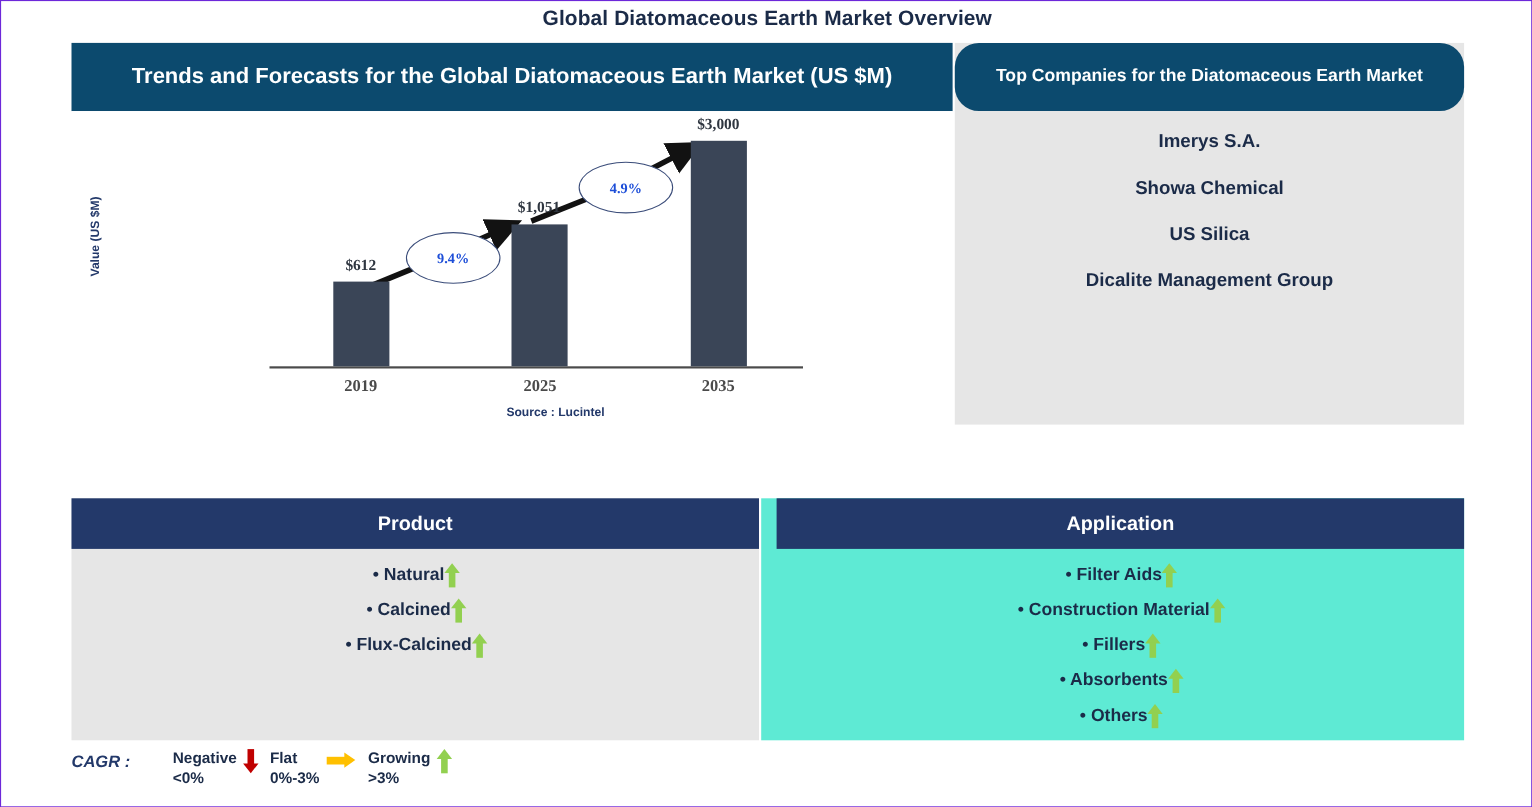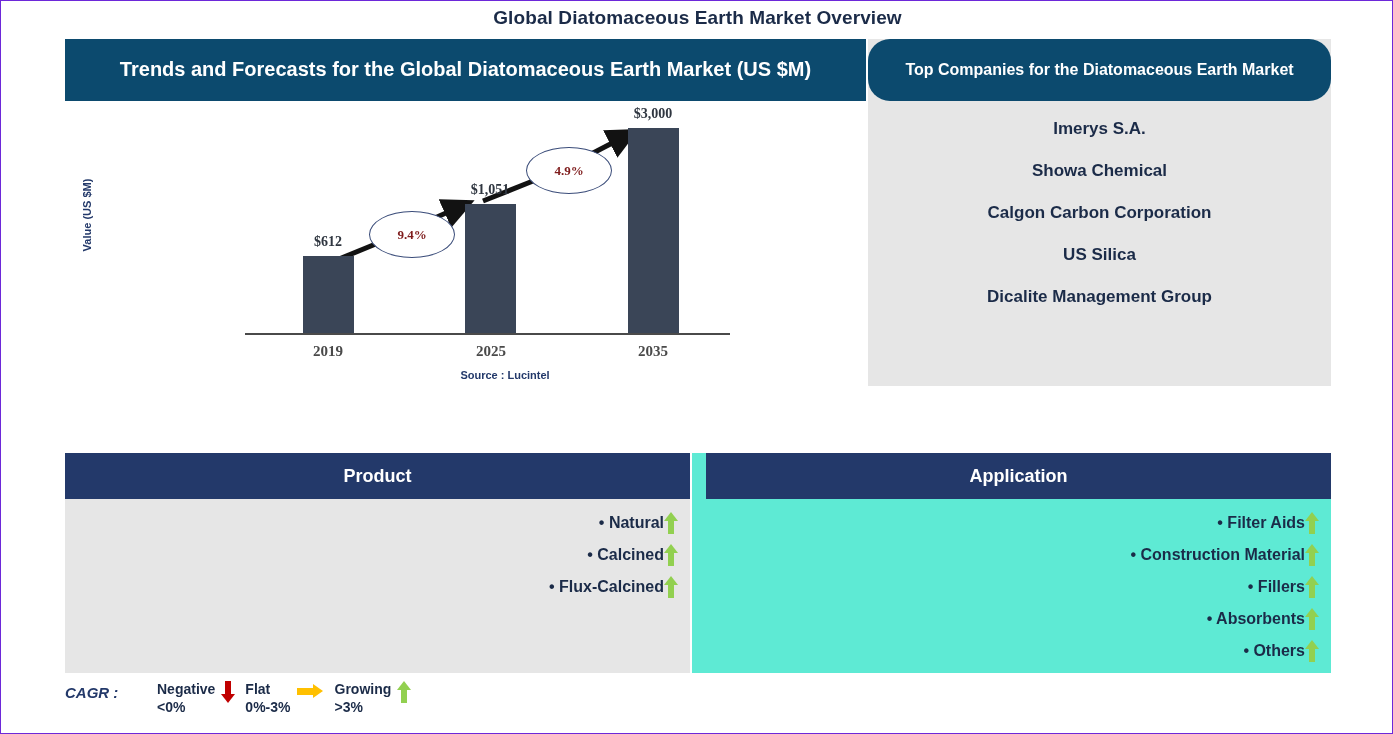--- a/index.html
+++ b/index.html
@@ -157,21 +157,21 @@
   .cagr-bubble {
     position: absolute;
     border: 1.4px solid #3b4d7a;
     border-radius: 50%;
     background: #ffffff;
     display: flex;
     align-items: center;
     justify-content: center;
     font-size: 13px;
     font-weight: bold;
-    color: #7f1d1d;
+    color: #1d4ed8;
     font-family: "Liberation Serif", serif;
   }
   .chart-svg {
     position: absolute;
     left: 0;
     top: 0;
     width: 801px;
     height: 285px;
     pointer-events: none;
   }
@@ -225,21 +225,21 @@
     display: flex;
     align-items: center;
     justify-content: center;
   }
   .col-body {
     padding: 8px 0 0 0;
   }
   .bullet-row {
     display: flex;
     align-items: center;
-    justify-content: flex-end;
+    justify-content: center;
     padding: 0 12px 0 14px;
     height: 32px;
   }
   .bullet-label {
     font-size: 16px;
     font-weight: bold;
     color: #1b2b48;
     white-space: nowrap;
   }
 
@@ -388,21 +388,20 @@
 
       <div class="source-note">Source : Lucintel</div>
     </div>
   </div>
 
   <div id="companies-panel">
     <div id="companies-header" class="panel-header">Top Companies for the Diatomaceous Earth Market</div>
     <div id="companies-list">
       <div class="company-name">Imerys S.A.</div>
       <div class="company-name">Showa Chemical</div>
-      <div class="company-name">Calgon Carbon Corporation</div>
       <div class="company-name">US Silica</div>
       <div class="company-name">Dicalite Management Group</div>
     </div>
   </div>
 
 
   <div id="product-panel">
     <div class="col-header">Product</div>
     <div class="col-body">
       <div class="bullet-row">

